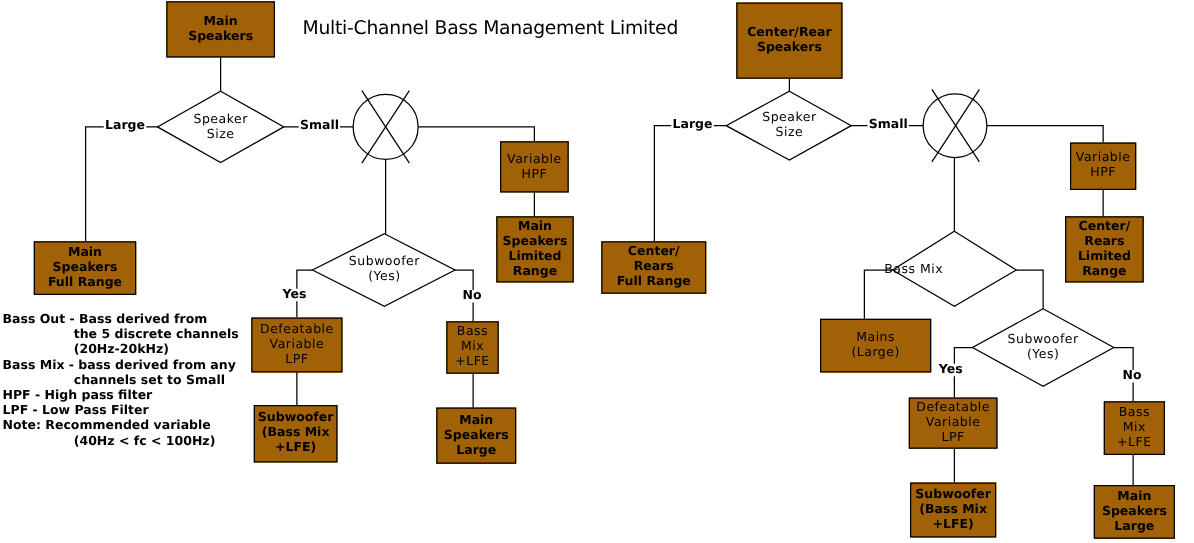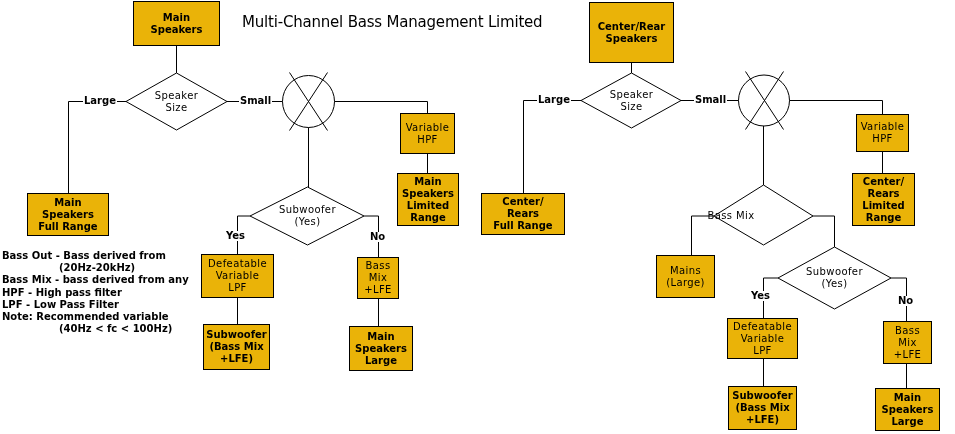--- a/index.html
+++ b/index.html
@@ -2,21 +2,21 @@
 <html><head>
 <meta charset="utf-8">
 <style>
   html,body{margin:0;padding:0;background:#fff;}
   #stage{
     position:relative;width:955px;height:434px;background:#fff;overflow:hidden;
     font-family:"DejaVu Sans","Liberation Sans",sans-serif;color:#000;
   }
   #connectors{position:absolute;left:0;top:0;width:955px;height:434px;}
   .box{
-    position:absolute;box-sizing:border-box;border:1px solid #000;background:#eab308;
+    position:absolute;box-sizing:border-box;border:1px solid #000;background:#a16207;
     display:flex;align-items:center;justify-content:center;text-align:center;
     font-size:10px;line-height:12px;white-space:pre-line;
   }
   .bold{font-weight:bold;}
   .reg{letter-spacing:0.4px;}
   .dlabel{
     position:absolute;transform:translate(-50%,-50%);text-align:center;
     font-size:10px;line-height:12px;white-space:pre-line;letter-spacing:0.4px;
   }
   .blabel{
@@ -115,21 +115,21 @@
 Speakers</div>
   <div class="box bold" style="left:481px;top:193px;width:84px;height:42px;">Center/
 Rears
 Full Range</div>
   <div class="box reg" style="left:856px;top:114px;width:53px;height:38px;">Variable
 HPF</div>
   <div class="box bold" style="left:852px;top:173px;width:63px;height:53px;">Center/
 Rears
 Limited
 Range</div>
-  <div class="box reg" style="left:656px;top:255px;width:59px;height:43px;">Mains
+  <div class="box reg" style="left:656px;top:255px;width:89px;height:43px;">Mains
 (Large)</div>
   <div class="box reg" style="left:727px;top:318px;width:71px;height:41px;">Defeatable
 Variable
 LPF</div>
   <div class="box bold" style="left:728px;top:386px;width:69px;height:44px;">Subwoofer
 (Bass Mix
 +LFE)</div>
   <div class="box reg" style="left:883px;top:321px;width:49px;height:43px;">Bass
 Mix
 +LFE</div>
@@ -142,21 +142,23 @@
   <div class="dlabel" style="left:731px;top:215.5px;">Bass Mix</div>
   <div class="dlabel" style="left:834.5px;top:278px;">Subwoofer
 (Yes)</div>
   <div class="blabel" style="left:537px;top:95px;">Large</div>
   <div class="blabel" style="left:694px;top:95px;">Small</div>
   <div class="blabel" style="left:750px;top:291px;">Yes</div>
   <div class="blabel" style="left:897px;top:296px;">No</div>
 
   <div id="legend">
     <div class="lg">Bass Out - Bass derived from</div>
+    <div class="lg ind">the 5 discrete channels</div>
     <div class="lg ind">(20Hz-20kHz)</div>
     <div class="lg">Bass Mix - bass derived from any</div>
+    <div class="lg ind">channels set to Small</div>
     <div class="lg">HPF - High pass filter</div>
     <div class="lg">LPF - Low Pass Filter</div>
     <div class="lg">Note: Recommended variable</div>
     <div class="lg ind">(40Hz &lt; fc &lt; 100Hz)</div>
   </div>
 
 </div>
 
 </body></html>

